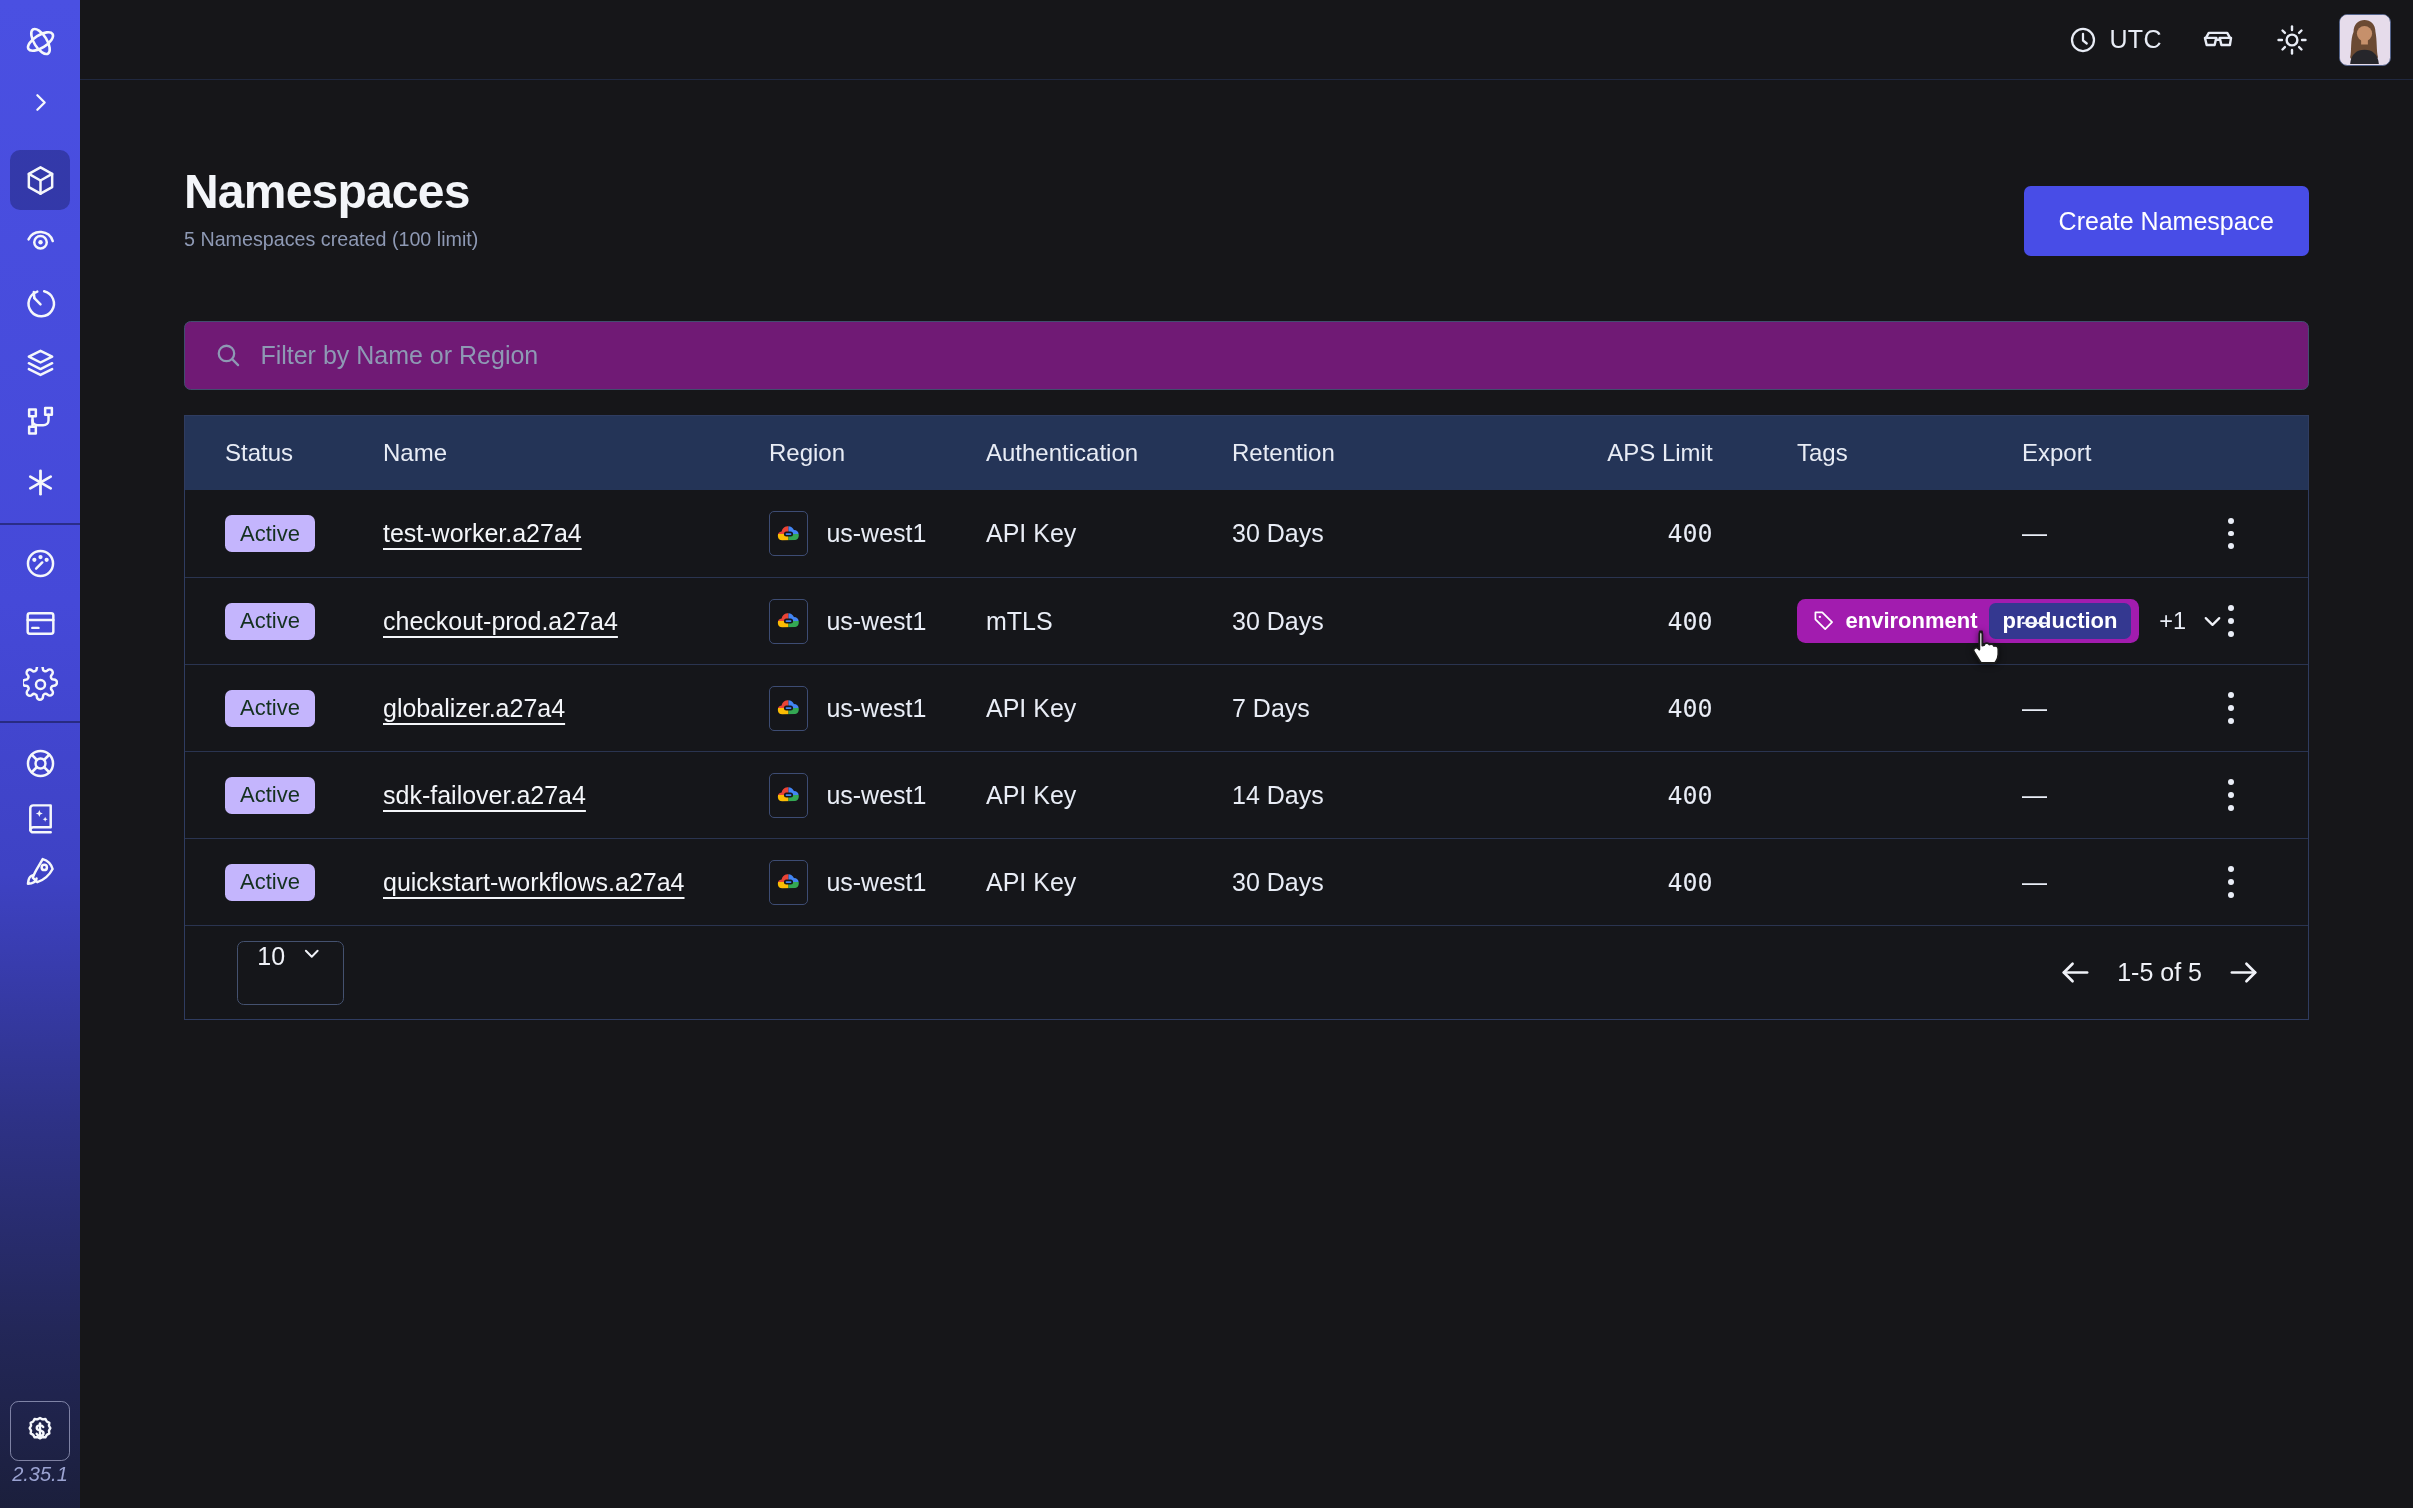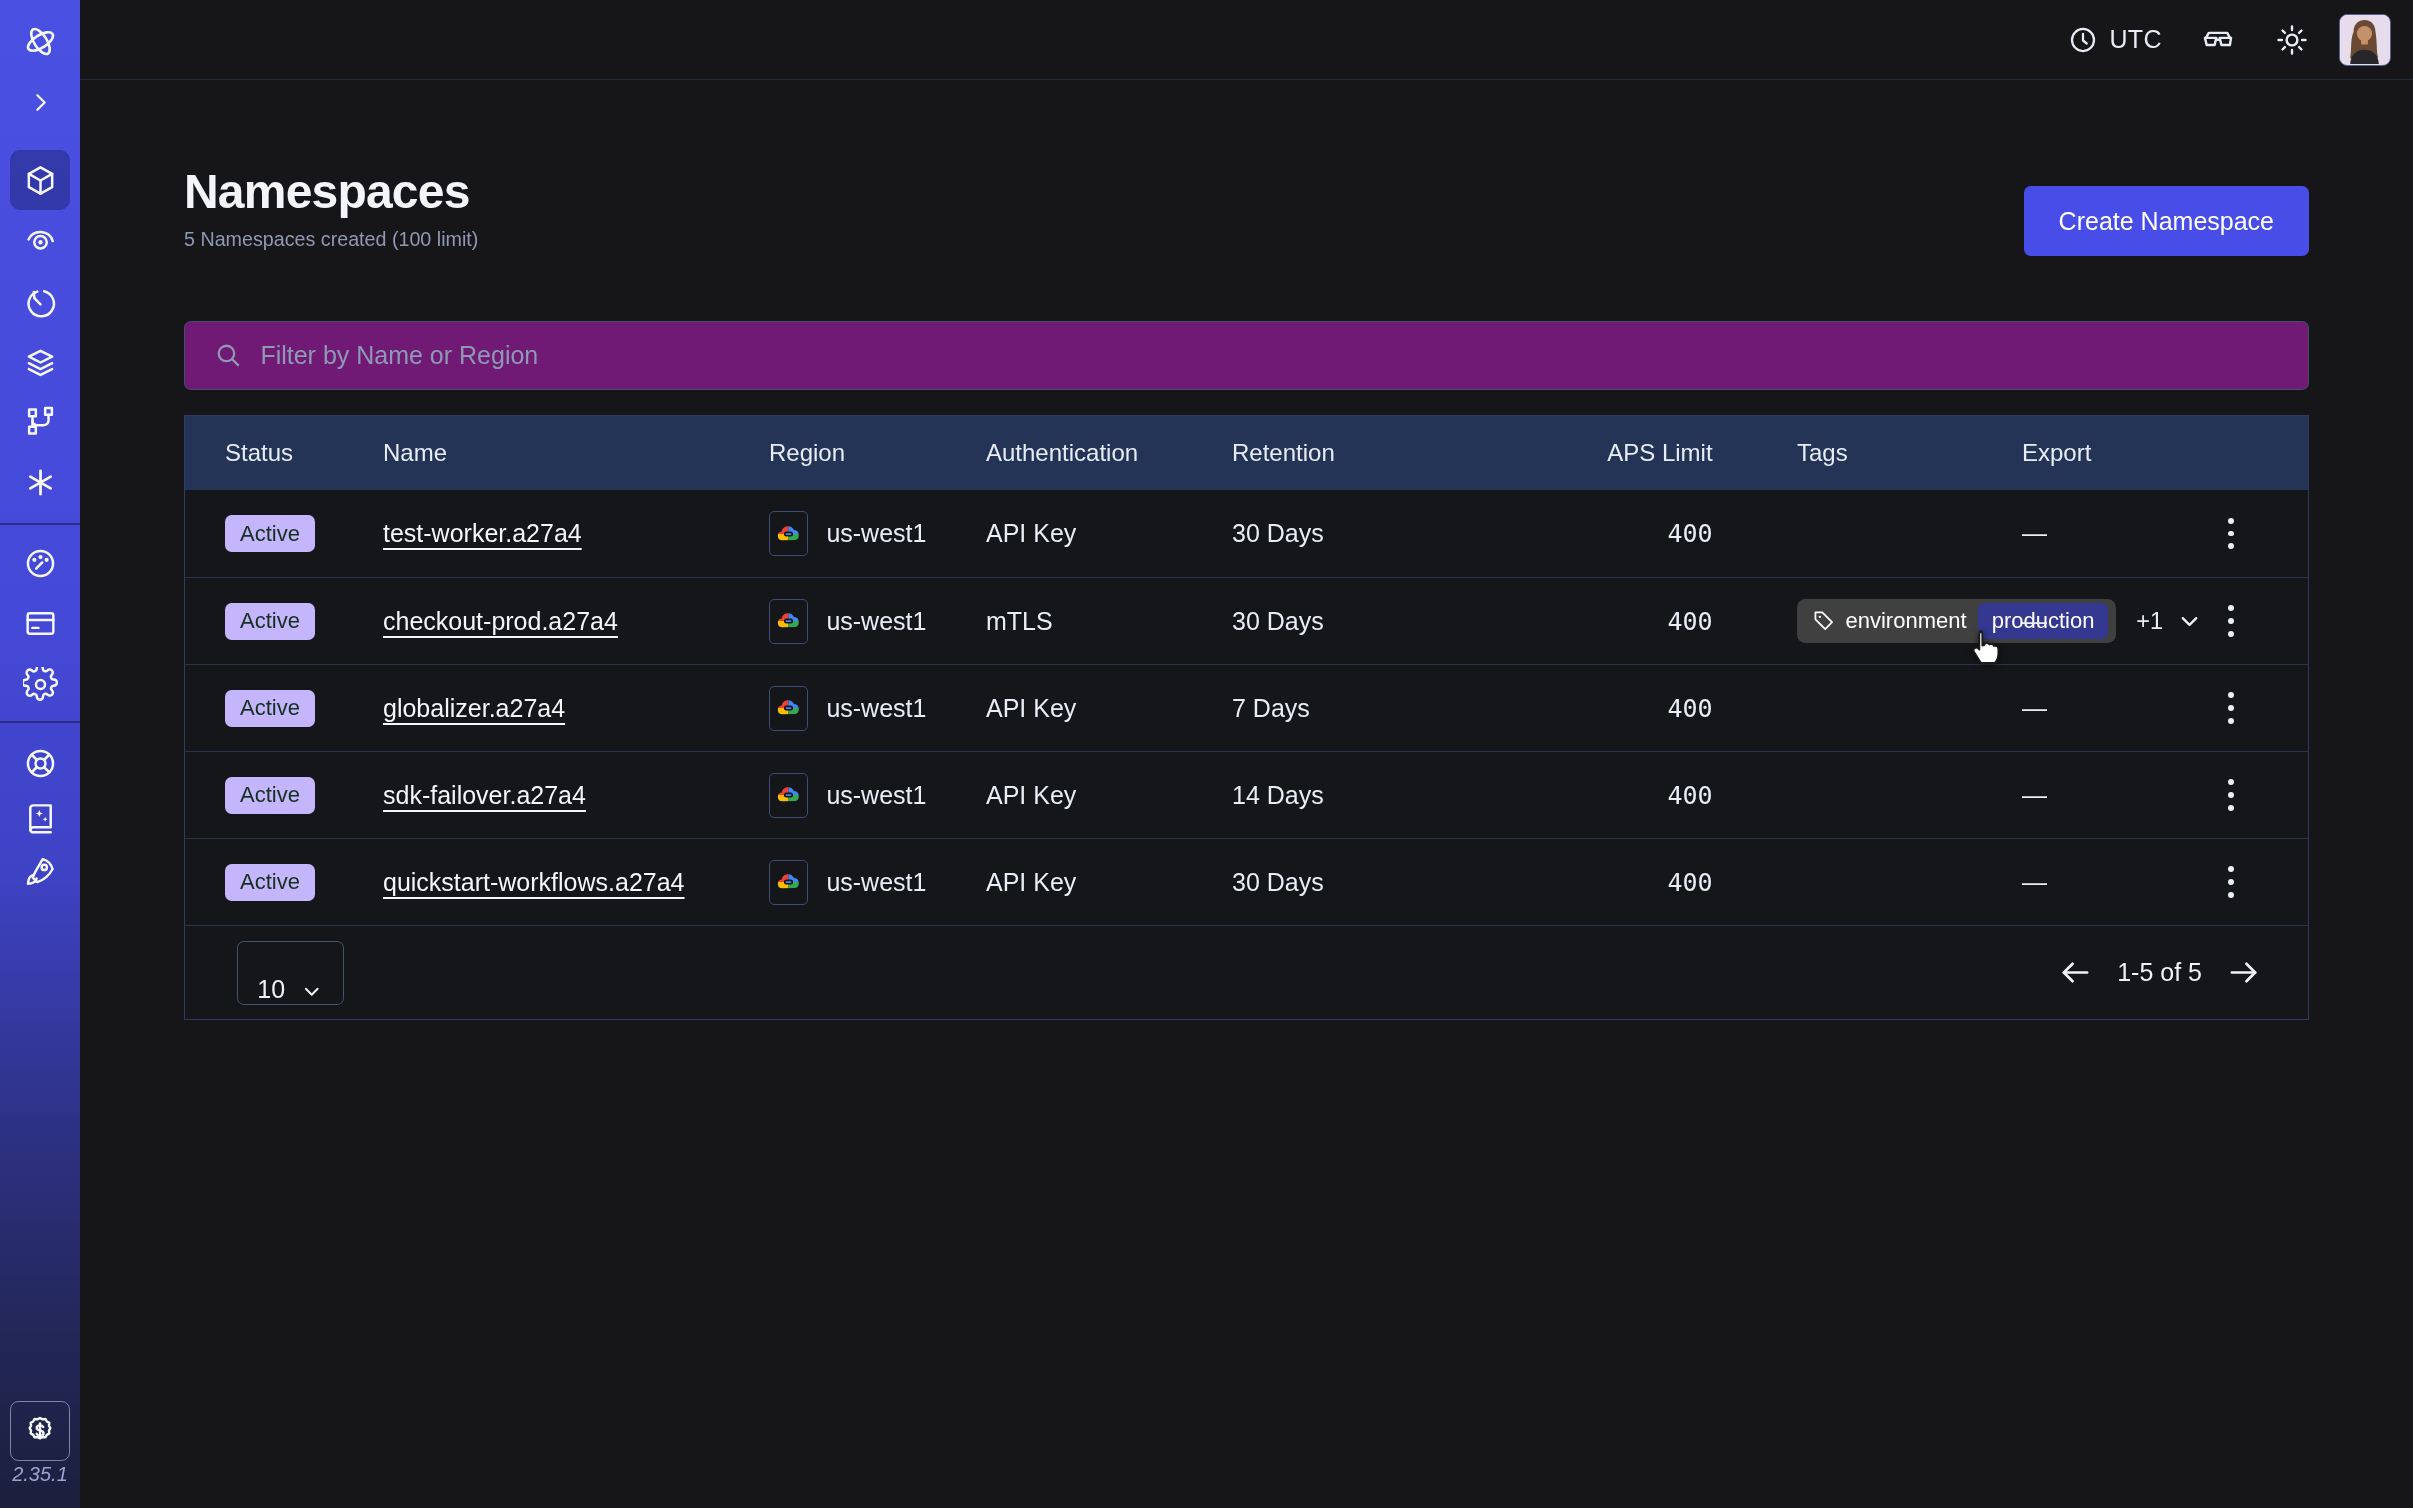--- a/index.html
+++ b/index.html
@@ -98,38 +98,38 @@
   .nslink { color:#F4F6FA; text-decoration:underline; text-underline-offset:5.9px; text-decoration-thickness:1.7px; cursor:pointer; }
   .gcpbox {
     width:39px; height:45px; border:1.7px solid #3D4C73; border-radius:5px;
     display:flex; align-items:center; justify-content:center; margin-right:18.4px; flex:none;
   }
   .kebab { background:none; border:none; cursor:pointer; display:flex; flex-direction:column; gap:6.7px; padding:8.4px; }
   .kebab .dot { width:5.9px; height:5.9px; border-radius:50%; background:#E9EDF6; }
 
   .tagpill {
     display:inline-flex; align-items:center; height:44px; padding:0 8.4px 0 15px;
-    background:#404040; border-radius:8.4px; cursor:pointer; flex:none;
+    background:#a21caf; border-radius:8.4px; cursor:pointer; flex:none;font-weight:bold;
   }
   .tagpill .tkey { font-size:22px; color:#FFFFFF; margin-left:10px; }
   .tagpill .tval {
     font-size:22px; color:#FFFFFF; background:#343890; border-radius:6.7px;
     padding:5px 13.4px; margin-left:11.7px;
   }
   .tag-more { font-size:23.5px; color:#E9EDF6; margin-left:20px; }
   .tag-chevron { margin-left:13.4px; background:none; border:none; cursor:pointer; }
 
   
   .pager {
     height:94px; border-top:1.7px solid #2A3450;
     display:flex; align-items:center; justify-content:space-between; padding:0 47px 0 52px;
   }
   .page-size {
     width:107px; height:64px; border:1.7px solid #44516F; border-radius:6.7px;
-    background:transparent; display:flex; align-items:flex-end; justify-content:center; gap:15px;
+    background:transparent; display:flex; align-items:flex-start; justify-content:center; gap:15px;
     font-size:25px; color:#F0F2F8; cursor:pointer; font-family:inherit;
   }
   .pager-right { display:flex; align-items:center; gap:24px;justify-content:flex-end; }
   .pager-range { font-size:25px; color:#F0F2F8; }
   .arrow-btn { background:none; border:none; cursor:pointer; display:flex; }
 
   
   .cursor { position:absolute; left:1966px; top:627px; pointer-events:none; filter:drop-shadow(0 1.7px 3.4px rgba(0,0,0,.6)); }
 </style>
 </head>

